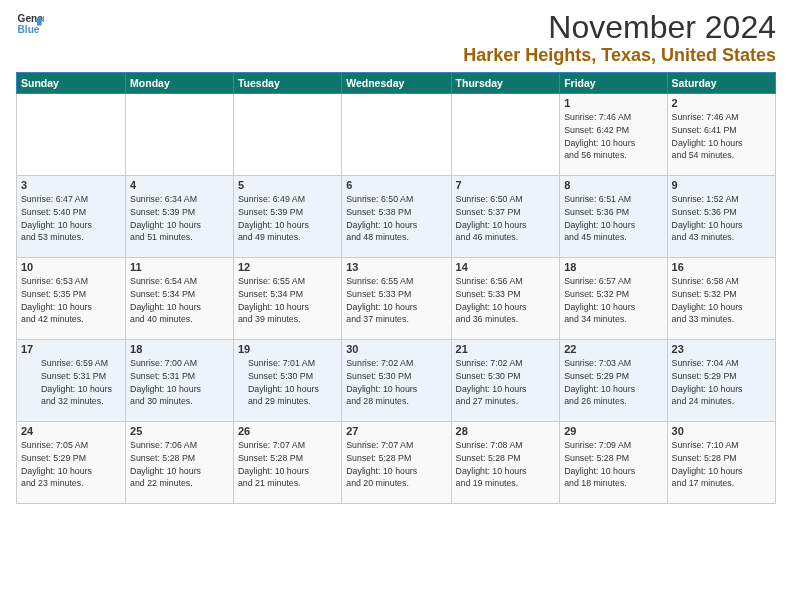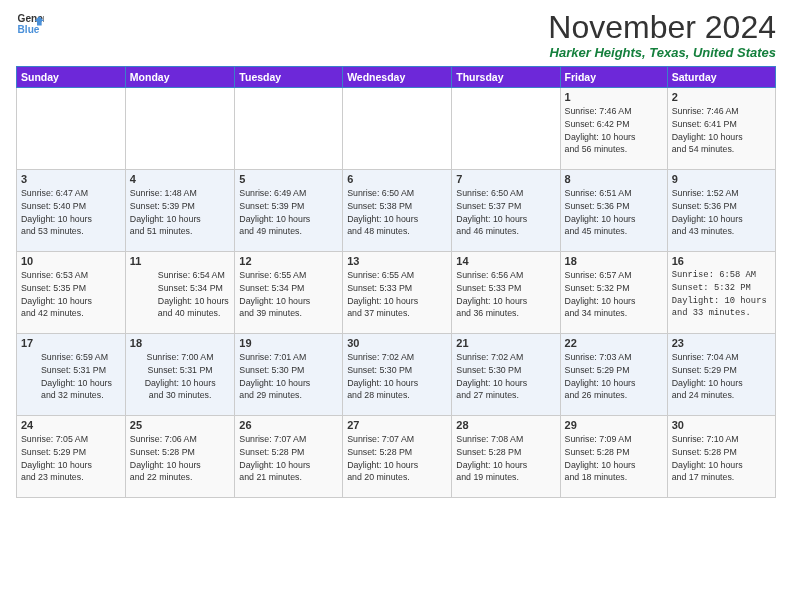--- a/index.html
+++ b/index.html
@@ -33,32 +33,31 @@
     .title-block {
       text-align: right;
     }
     .month-title {
       font-size: 32px;
       font-weight: normal;
       color: #333;
       line-height: 1.1;
     }
     .location-title {
-      font-size: 13px;
-      color: #15803d;
+      font-size: 18px;
+      color: #a16207;
       font-weight: bold;
-      font-style: italic;
     }
     .calendar {
       width: 100%;
       border-collapse: collapse;
       font-size: 9.5px;
     }
     .calendar thead th {
-      background: #6d28d9;
+      background: #0f766e;
       color: #fff;
       padding: 4px 4px;
       text-align: left;
       font-size: 10.5px;
       font-weight: bold;
       border: 1px solid #3a80c9;
     }
     .calendar tbody td {
       border: 1px solid #ccc;
       vertical-align: top;
@@ -144,21 +143,21 @@
         <tr>
           <td>
             <span class="day-number">3</span>
             <div class="day-info" style="white-space: pre-line;">Sunrise: 6:47 AM
 Sunset: 5:40 PM
 Daylight: 10 hours
 and 53 minutes.</div>
           </td>
           <td>
             <span class="day-number">4</span>
-            <div class="day-info" style="white-space: pre-line;">Sunrise: 1:48 AM
+            <div class="day-info" style="white-space: pre-line;">Sunrise: 6:34 AM
 Sunset: 5:39 PM
 Daylight: 10 hours
 and 51 minutes.</div>
           </td>
           <td>
             <span class="day-number">5</span>
             <div class="day-info" style="white-space: pre-line;">Sunrise: 6:49 AM
 Sunset: 5:39 PM
 Daylight: 10 hours
 and 49 minutes.</div>
@@ -195,21 +194,21 @@
         <tr>
           <td>
             <span class="day-number">10</span>
             <div class="day-info" style="white-space: pre-line;">Sunrise: 6:53 AM
 Sunset: 5:35 PM
 Daylight: 10 hours
 and 42 minutes.</div>
           </td>
           <td>
             <span class="day-number">11</span>
-            <div class="day-info" style="white-space: pre-line; margin-left: 28px;">Sunrise: 6:54 AM
+            <div class="day-info" style="white-space: pre-line;">Sunrise: 6:54 AM
 Sunset: 5:34 PM
 Daylight: 10 hours
 and 40 minutes.</div>
           </td>
           <td>
             <span class="day-number">12</span>
             <div class="day-info" style="white-space: pre-line;">Sunrise: 6:55 AM
 Sunset: 5:34 PM
 Daylight: 10 hours
 and 39 minutes.</div>
@@ -230,44 +229,44 @@
           </td>
           <td>
             <span class="day-number">18</span>
             <div class="day-info" style="white-space: pre-line;">Sunrise: 6:57 AM
 Sunset: 5:32 PM
 Daylight: 10 hours
 and 34 minutes.</div>
           </td>
           <td>
             <span class="day-number">16</span>
-            <div class="day-info" style="white-space: pre-line; font-family: Liberation Mono, monospace;">Sunrise: 6:58 AM
+            <div class="day-info" style="white-space: pre-line;">Sunrise: 6:58 AM
 Sunset: 5:32 PM
 Daylight: 10 hours
 and 33 minutes.</div>
           </td>
         </tr>
         <tr>
           <td>
             <span class="day-number">17</span>
             <div class="day-info" style="white-space: pre-line; margin-left: 20px;">Sunrise: 6:59 AM
 Sunset: 5:31 PM
 Daylight: 10 hours
 and 32 minutes.</div>
           </td>
           <td>
             <span class="day-number">18</span>
-            <div class="day-info" style="white-space: pre-line; text-align: center;">Sunrise: 7:00 AM
+            <div class="day-info" style="white-space: pre-line;">Sunrise: 7:00 AM
 Sunset: 5:31 PM
 Daylight: 10 hours
 and 30 minutes.</div>
           </td>
           <td>
             <span class="day-number">19</span>
-            <div class="day-info" style="white-space: pre-line;">Sunrise: 7:01 AM
+            <div class="day-info" style="white-space: pre-line; margin-left: 10px;">Sunrise: 7:01 AM
 Sunset: 5:30 PM
 Daylight: 10 hours
 and 29 minutes.</div>
           </td>
           <td>
             <span class="day-number">30</span>
             <div class="day-info" style="white-space: pre-line;">Sunrise: 7:02 AM
 Sunset: 5:30 PM
 Daylight: 10 hours
 and 28 minutes.</div>

